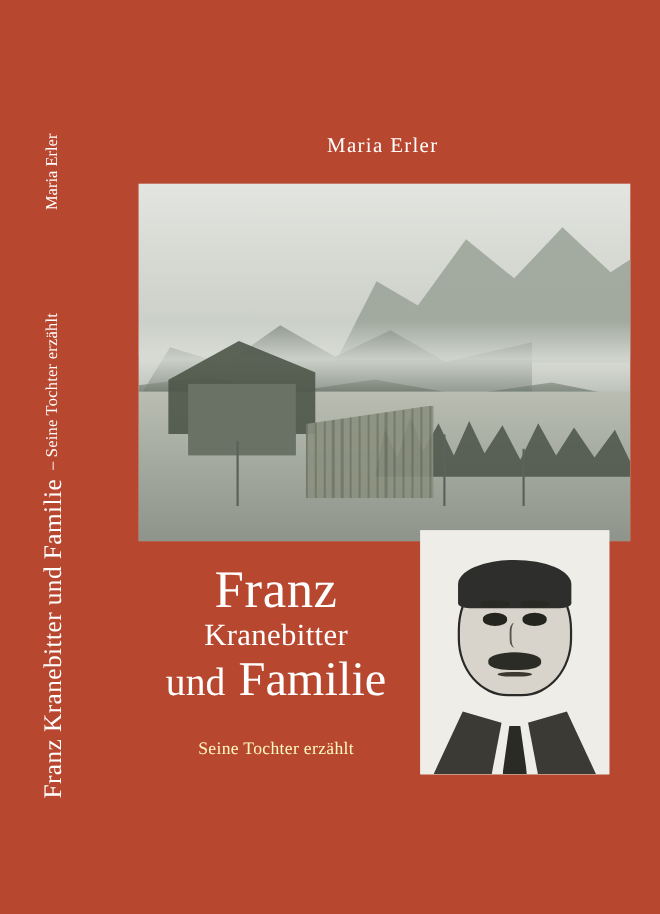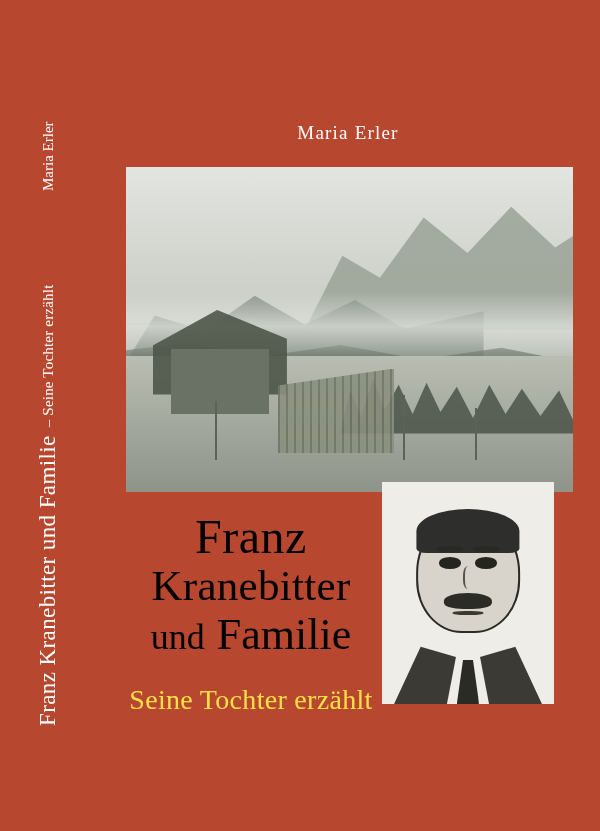--- a/index.html
+++ b/index.html
@@ -281,51 +281,50 @@
     background: #2b2b25;
     clip-path: polygon(28% 0%, 72% 0%, 100% 100%, 0% 100%);
   }
 
   
   #title-block {
     position: absolute;
     left: 126px;
     top: 512px;
     width: 250px;
-    color: #000000;
+    color: #ffffff;
   }
   .t-line1 {
     font-size: 48px;
     text-align: center;
     line-height: 1.04;
     letter-spacing: 0.5px;
   }
   .t-line2 {
-    font-size: 43px;
+    font-size: 28px;
     text-align: center;
     line-height: 1.12;
     letter-spacing: 0.3px;
   }
   .t-line3 {
     text-align: center;
     line-height: 1.15;
     white-space: nowrap;
   }
   .t-und { font-size: 36px; }
   .t-fam { font-size: 44px; }
   #subtitle {
     position: absolute;
     left: 126px;
     top: 672px;
     width: 250px;
     text-align: center;
-    color: #fde047;
-    font-size: 28px;
+    color: #fef9c3;
+    font-size: 16px;
     letter-spacing: 0.3px;
-    margin-top: 12px;
   }
 </style>
 </head>
 <body>
 
 <div id="cover">
 
   <div id="spine">
     <div id="spine-title">
       <span>Franz Kranebitter und Familie</span>

